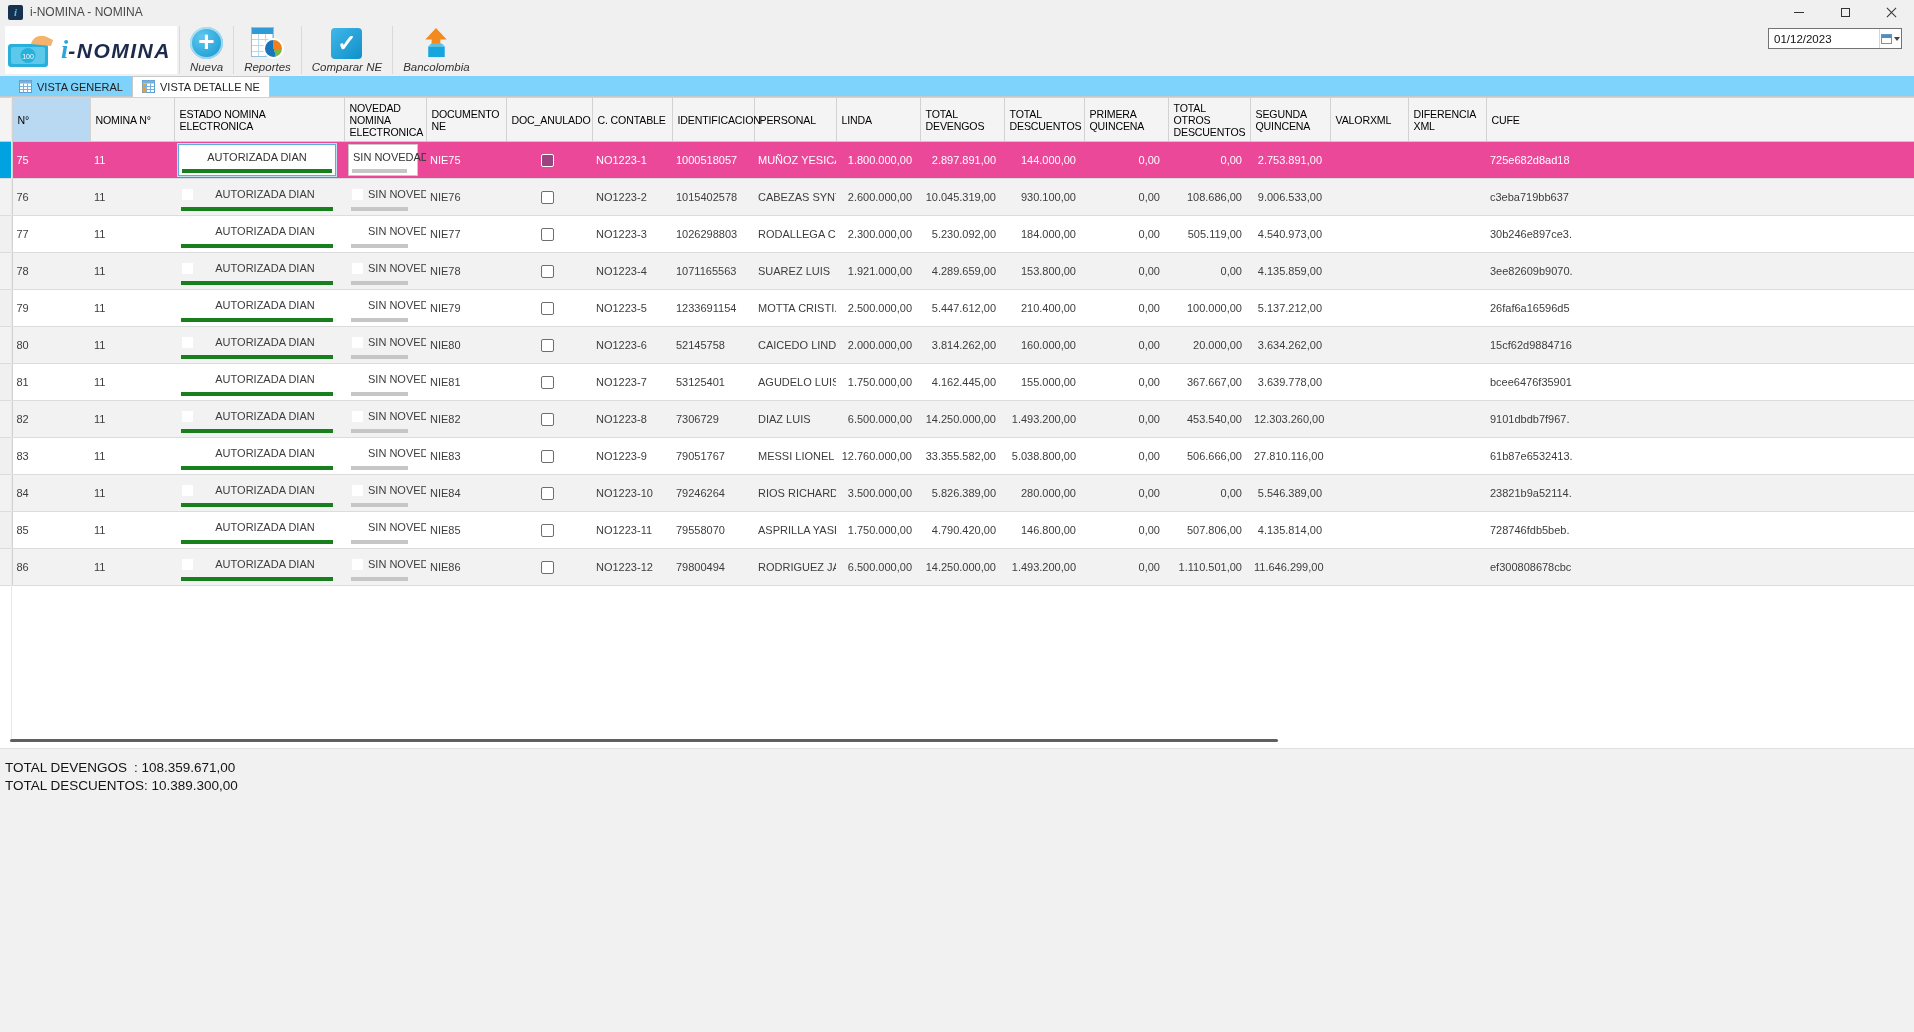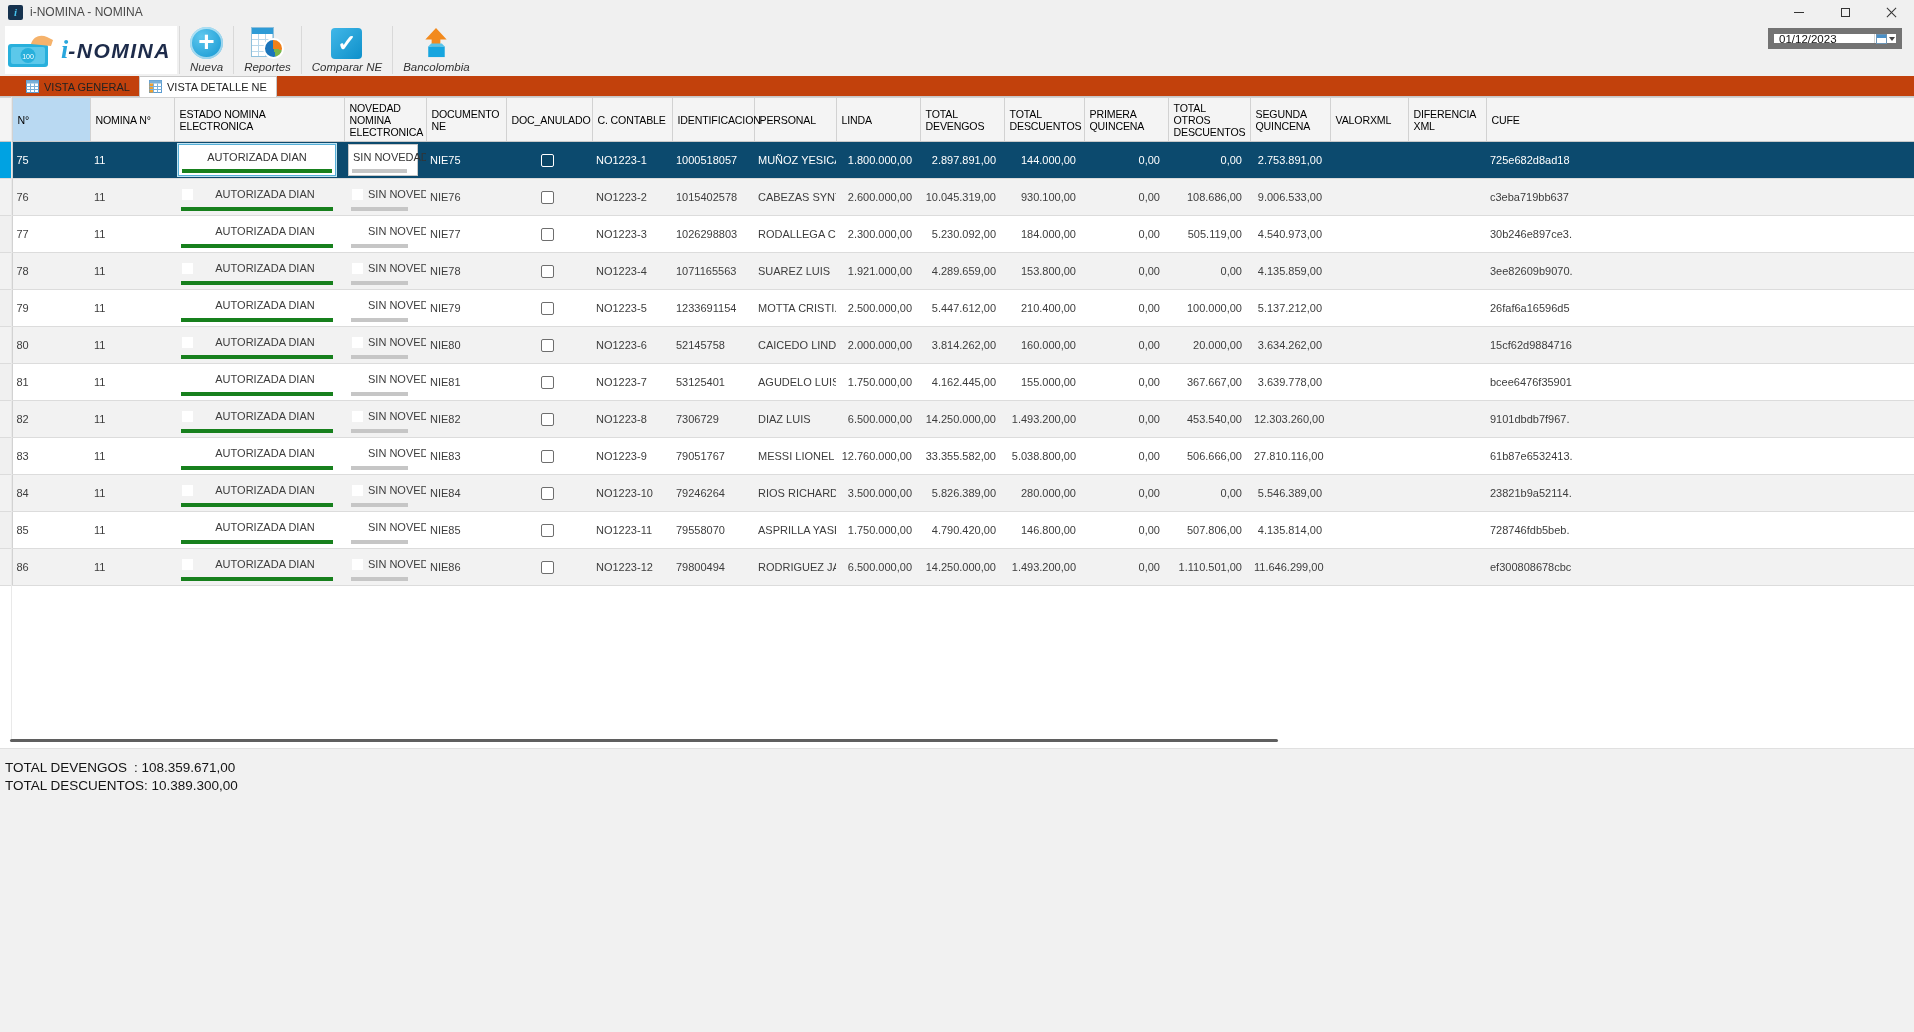--- a/index.html
+++ b/index.html
@@ -42,51 +42,51 @@
       repeating-linear-gradient(to bottom, rgba(0,0,0,0) 0 5px, #b9d7ea 5px 6px),
       repeating-linear-gradient(to right, rgba(0,0,0,0) 0 6px, #b9d7ea 6px 7px);
       background-color:#fff; border:1px solid #8fc0dc; }
   .ic-reportes .pie { position:absolute; right:0; bottom:0; width:21px; height:21px; border-radius:50%;
       background:conic-gradient(#f08019 0 100deg, #7ab648 100deg 165deg, #1b75bb 165deg 360deg);
       border:2px solid #fff; }
   .ic-comp { width:31px; height:31px; border-radius:4px; color:#fff;
       background:linear-gradient(135deg,#41b7e8,#0e90ca);
       font-size:23px; font-weight:bold; display:flex; align-items:center; justify-content:center; }
   .datepicker { position:absolute; right:12px; top:4px; width:134px; height:21px; background:#fff;
-      border:6px solid #737373; display:flex; align-items:center;justify-content:flex-end; }
+      border:1px solid #737373; display:flex; align-items:center;justify-content:flex-end; }
   .datepicker input { border:none; outline:none; flex:1; min-width:0; font:11.5px "Liberation Sans",sans-serif;
       padding-left:5px; color:#111; background:transparent; }
   .date-drop { width:22px; height:100%; border-left:1px solid #d5d5d5; display:flex; align-items:center;
       justify-content:center; gap:2px; }
   .cal-ico { width:11px; height:10px; border:1px solid #6c94b4;
       background:linear-gradient(#4a90c8 0 3px, #fff 3px); }
   .caret { width:0; height:0; border-left:3px solid transparent; border-right:3px solid transparent;
       border-top:4px solid #444; }
 
   
-  .tabstrip { height:21px; background:#c2410c; border-bottom:1px solid #c8c8c8; display:flex;
-      align-items:flex-end; padding-left:17px; }
+  .tabstrip { height:21px; background:#7dd3fc; border-bottom:1px solid #c8c8c8; display:flex;
+      align-items:flex-end; padding-left:10px; }
   .tab { display:flex; align-items:center; gap:5px; padding:3px 9px 3px; font-size:11px; color:#222; }
   .tab.active { background:#fff; border:1px solid #c8c8c8; border-bottom:none; margin-bottom:-1px;
       padding-bottom:4px; position:relative; z-index:2; }
   .tab-ico { width:13px; height:13px; flex:none; }
 
   
   .main { position:relative; height:651px; background:#fff; overflow:hidden; }
   table { border-collapse:collapse; table-layout:fixed; width:1914px; }
   th { height:44px; background:#f4f4f4; border-right:1px solid #d2d2d2; border-bottom:1px solid #c9c9c9;
       border-top:1px solid #d2d2d2; font-weight:normal; font-size:10.6px; letter-spacing:-0.15px;
       color:#000; text-align:left; vertical-align:middle; padding:2px 5px; }
   th.n-col { background:#b9d9f2; }
   th.ind-h { padding:0; }
   td { height:32px; border-bottom:1px solid #dcdcdc; font-size:11px; color:#3d3d3d;
       padding:2px 8px 2px 4px; white-space:nowrap; overflow:hidden; vertical-align:middle; }
   td.ind { background:#f0f0f0; border-right:1px solid #d2d2d2; padding:0; }
   tr.alt td { background:#f2f2f2; }
-  tr.selected td { background:#0c4a6e; color:#fff; }
+  tr.selected td { background:#ec4899; color:#fff; }
   tr.selected td.ind { background:#00a2e2; }
   .ta-r { text-align:right; }
   .ta-c { text-align:center; }
 
   .ebox,.nbox { position:relative; height:32px; display:flex; align-items:center; padding:1px 4px 7px; }
   .sq { width:11px; height:11px; background:#fff; margin-right:5px; flex:none; }
   .etext { flex:1; text-align:center; }
   .ntext { flex:1; text-align:right; }
   .bar { position:absolute; left:3px; right:3px; bottom:2px; height:4px; }
   .bar.g { background:#17801d; }

